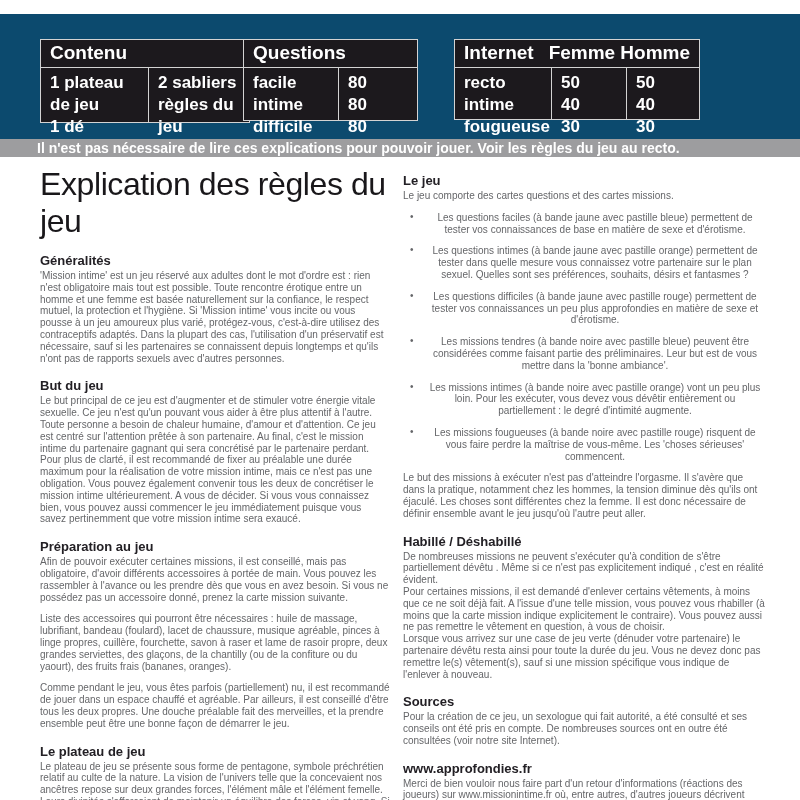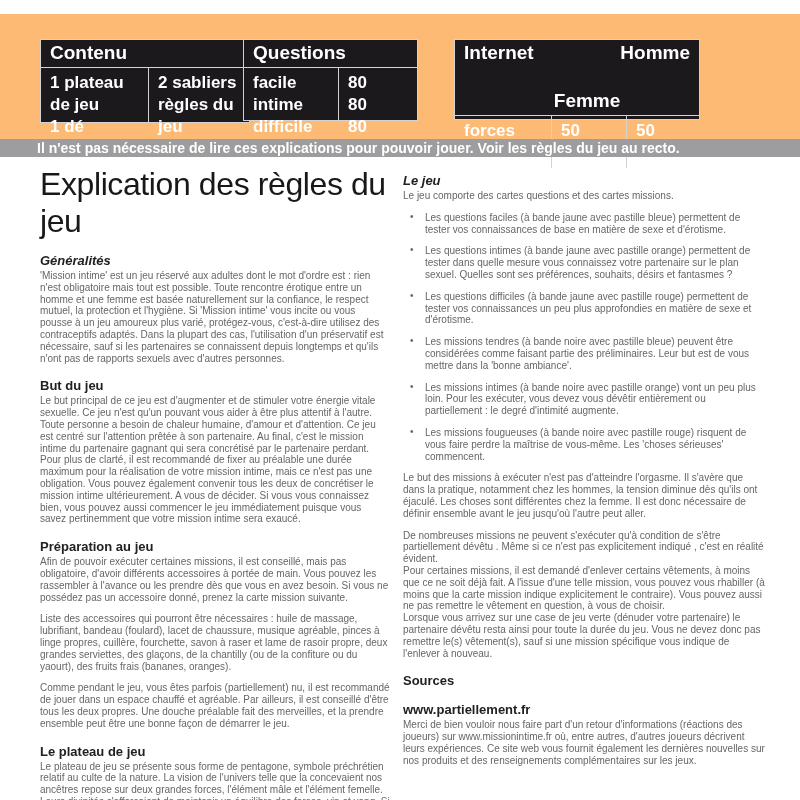--- a/index.html
+++ b/index.html
@@ -3,39 +3,39 @@
 <meta charset="utf-8">
 <style>
   html, body { margin:0; padding:0; overflow:hidden; }
   body {
     width:800px; height:800px; position:relative;
     background:#ffffff;
     font-family:"Liberation Sans", sans-serif;
   }
 
   
-  .band { position:absolute; left:0; top:14px; width:800px; height:138px; background:#fdba74; }
+  .band { position:absolute; left:0; top:14px; width:800px; height:138px; background:#0c4a6e; }
   .hbox { position:absolute; border:1px solid #d3d3d3; color:#fff; box-sizing:border-box; background:#1c191d; }
   .hb-title { border-bottom:1px solid #d3d3d3; font-weight:bold; font-size:19px; padding:2px 9px 3px; white-space:nowrap; }
   .hb-body { display:flex; font-weight:bold; font-size:17px; line-height:1.3; align-items:stretch; }
   .hcell { padding:4px 9px; box-sizing:border-box; }
   .hcell + .hcell { border-left:1px solid #d3d3d3; }
   .hcell.center { text-align:left; }
   #box-contenu  { left:40px;  top:25px; width:210px; height:84px; }
   #box-contenu  .hcell.c1 { width:107px; }
   #box-contenu  .hcell.c2 { flex:1; }
   #box-contenu  .hb-body { height:55px; }
   #box-questions{ left:243px; top:25px; width:175px; height:82px; }
   #box-questions .hcell.c1 { width:94px; }
   #box-questions .hcell.c2 { flex:1; }
   #box-questions .hb-body { height:53px; }
   #box-missions { left:454px; top:25px; width:246px; height:81px; }
   #box-missions .ht { display:flex; }
   #box-missions .ht .t1 { width:87px; }
-  #box-missions .ht .t2 { width:84px; text-align:right;margin-top:48px; }
+  #box-missions .ht .t2 { width:84px; text-align:center; }
   #box-missions .ht .t3 { flex:1; text-align:center; }
   #box-missions .hcell.c1 { width:96px; }
   #box-missions .hcell.c2 { width:75px; }
   #box-missions .hcell.c3 { flex:1; }
   #box-missions .hb-body { height:52px; }
 
   
   .banner {
     position:absolute; left:0; top:139px; width:800px; height:18px;
     background:#9d9d9f; color:#ffffff; font-weight:bold; font-size:14px;
@@ -44,30 +44,30 @@
 
   
   .col-left  { position:absolute; left:40px;  top:166px; width:350px; }
   .col-right { position:absolute; left:403px; top:173px; width:362px; }
 
   .page-title {
     font-size:32px; font-weight:400; color:#19171a;
     letter-spacing:-0.4px; margin:0 0 13px 0;
   }
   .sec-h { font-size:13px; font-weight:bold; color:#232025; margin:11px 0 2px 0; }
-  .sec-h.first { margin-top:0;font-style:italic; }
+  .sec-h.first { margin-top:0; }
   .sec-h.gap   { margin-top:14px; }
   .para { font-size:10px; color:#656669; line-height:1.18; margin:0 0 10px 0; }
   .para.tight { margin:0; }
   .para.endgap { margin-bottom:10px; }
 
   ul.bullets { list-style:none; margin:10px 0 0 0; padding:0; }
   ul.bullets li {
     position:relative; padding-left:22px; margin:0 0 10px 0;
-    font-size:10px; color:#656669; line-height:1.18;
+    font-size:10px; color:#656669; line-height:1.18;text-align:center;
   }
   ul.bullets li::before { content:"•"; position:absolute; left:7px; top:-1px; color:#656669; }
 </style>
 </head>
 <body>
 
 <div class="band">
 
   <div class="hbox" id="box-contenu">
     <div class="hb-title">Contenu</div>
@@ -101,21 +101,21 @@
   </div>
 
   <div class="hbox" id="box-missions">
     <div class="hb-title ht">
       <span class="t1">Internet</span>
       <span class="t2">Femme</span>
       <span class="t3">Homme</span>
     </div>
     <div class="hb-body">
       <div class="hcell c1">
-        <div>forces</div>
+        <div>recto</div>
         <div>intime</div>
         <div>fougueuse</div>
       </div>
       <div class="hcell c2 center">
         <div>50</div>
         <div>40</div>
         <div>30</div>
       </div>
       <div class="hcell c3 center">
         <div>50</div>
@@ -154,21 +154,23 @@
     <li>Les questions faciles (à bande jaune avec pastille bleue) permettent de tester vos connaissances de base en matière de sexe et d'érotisme.</li>
     <li>Les questions intimes (à bande jaune avec pastille orange) permettent de tester dans quelle mesure vous connaissez votre partenaire sur le plan sexuel. Quelles sont ses préférences, souhaits, désirs et fantasmes ?</li>
     <li>Les questions difficiles (à bande jaune avec pastille rouge) permettent de tester vos connaissances un peu plus approfondies en matière de sexe et d'érotisme.</li>
     <li>Les missions tendres (à bande noire avec pastille bleue) peuvent être considérées comme faisant partie des préliminaires. Leur but est de vous mettre dans la 'bonne ambiance'.</li>
     <li>Les missions intimes (à bande noire avec pastille orange) vont un peu plus loin. Pour les exécuter, vous devez vous dévêtir entièrement ou partiellement : le degré d'intimité augmente.</li>
     <li>Les missions fougueuses (à bande noire avec pastille rouge) risquent de vous faire perdre la maîtrise de vous-même. Les 'choses sérieuses' commencent.</li>
   </ul>
 
   <p class="para">Le but des missions à exécuter n'est pas d'atteindre l'orgasme. Il s'avère que dans la pratique, notamment chez les hommes, la tension diminue dès qu'ils ont éjaculé. Les choses sont différentes chez la femme. Il est donc nécessaire de définir ensemble avant le jeu jusqu'où l'autre peut aller.</p>
 
+  <div class="sec-h gap">Habillé / Déshabillé</div>
   <p class="para tight">De nombreuses missions ne peuvent s'exécuter qu'à condition de s'être partiellement dévêtu . Même si ce n'est pas explicitement indiqué , c'est en réalité  évident.</p>
   <p class="para tight">Pour certaines missions, il est demandé d'enlever certains vêtements, à moins que ce ne soit déjà fait. A l'issue d'une telle mission, vous pouvez vous rhabiller (à moins que la carte mission indique explicitement le contraire). Vous pouvez aussi ne pas remettre le vêtement en question, à vous de choisir.</p>
   <p class="para tight endgap">Lorsque vous arrivez sur une case de jeu verte (dénuder votre partenaire) le partenaire dévêtu resta ainsi pour toute la durée du jeu. Vous ne devez donc pas remettre le(s) vêtement(s), sauf si une mission spécifique vous indique de l'enlever à nouveau.</p>
 
   <div class="sec-h gap">Sources</div>
+  <p class="para">Pour la création de ce jeu, un sexologue qui fait autorité, a été consulté et ses conseils ont été pris en compte. De nombreuses sources ont en outre été consultées (voir notre site Internet).</p>
 
-  <div class="sec-h gap">www.partiellement.fr</div>
+  <div class="sec-h gap">www.approfondies.fr</div>
   <p class="para">Merci de bien vouloir nous faire part d'un retour d'informations (réactions des joueurs) sur www.missionintime.fr où, entre autres, d'autres joueurs décrivent leurs expériences. Ce site web vous fournit également les dernières nouvelles sur nos produits et des renseignements complémentaires sur les jeux.</p>
 </div>
 
 </body></html>

